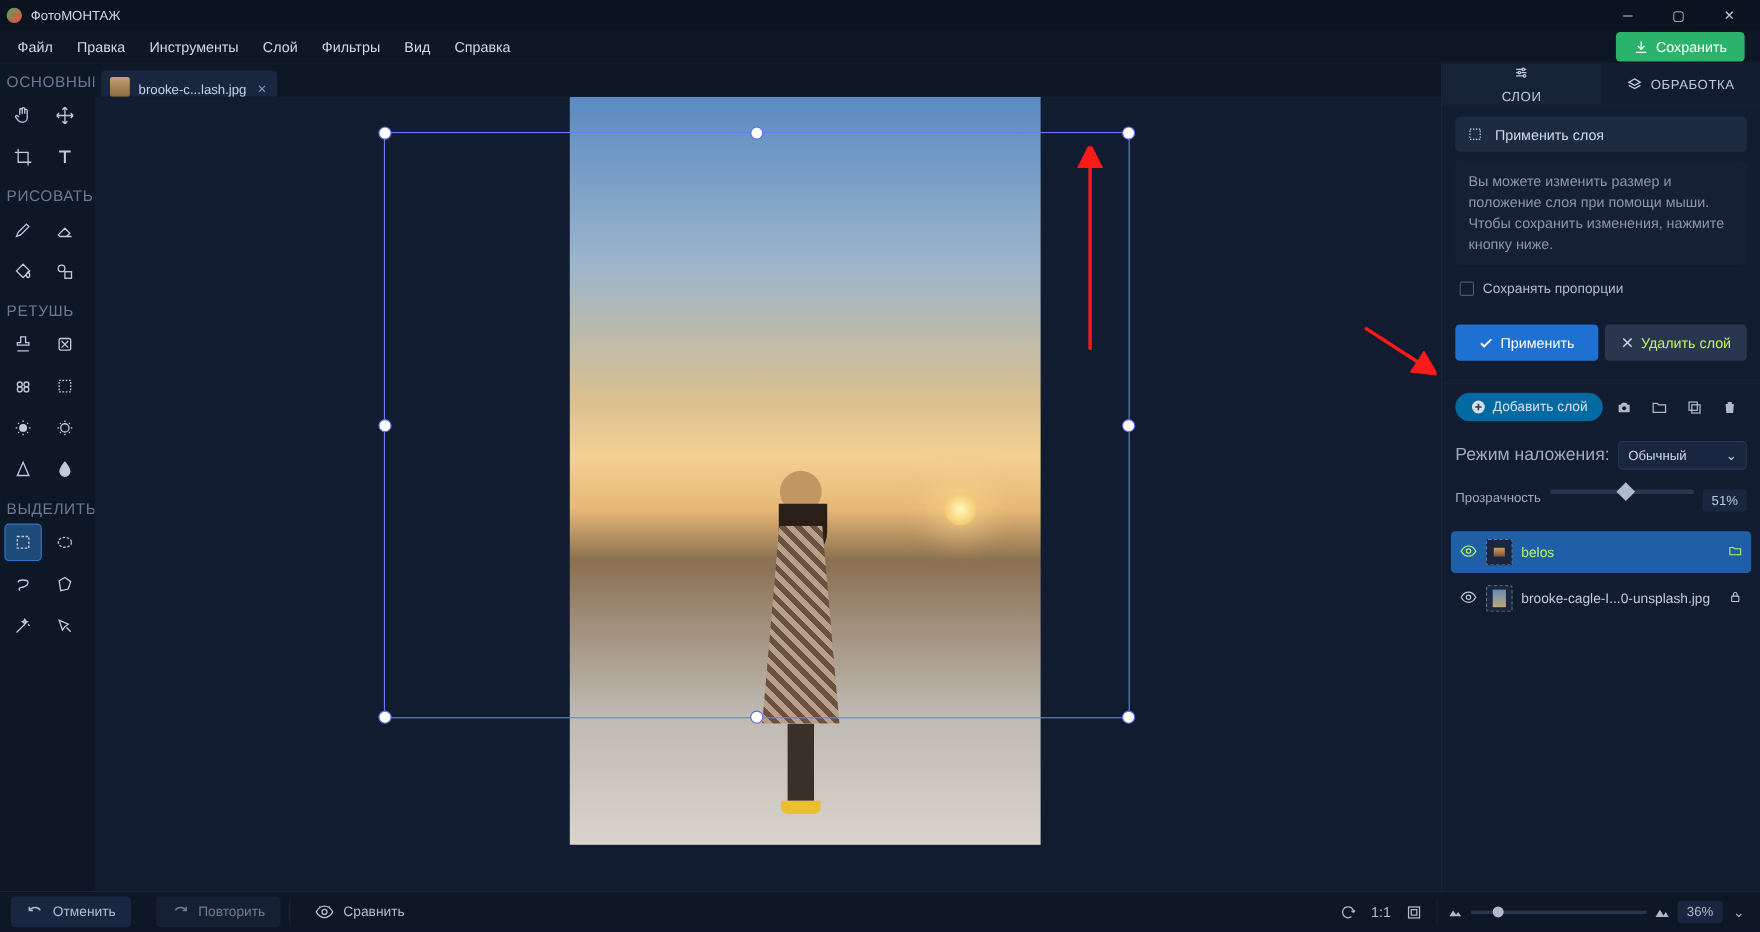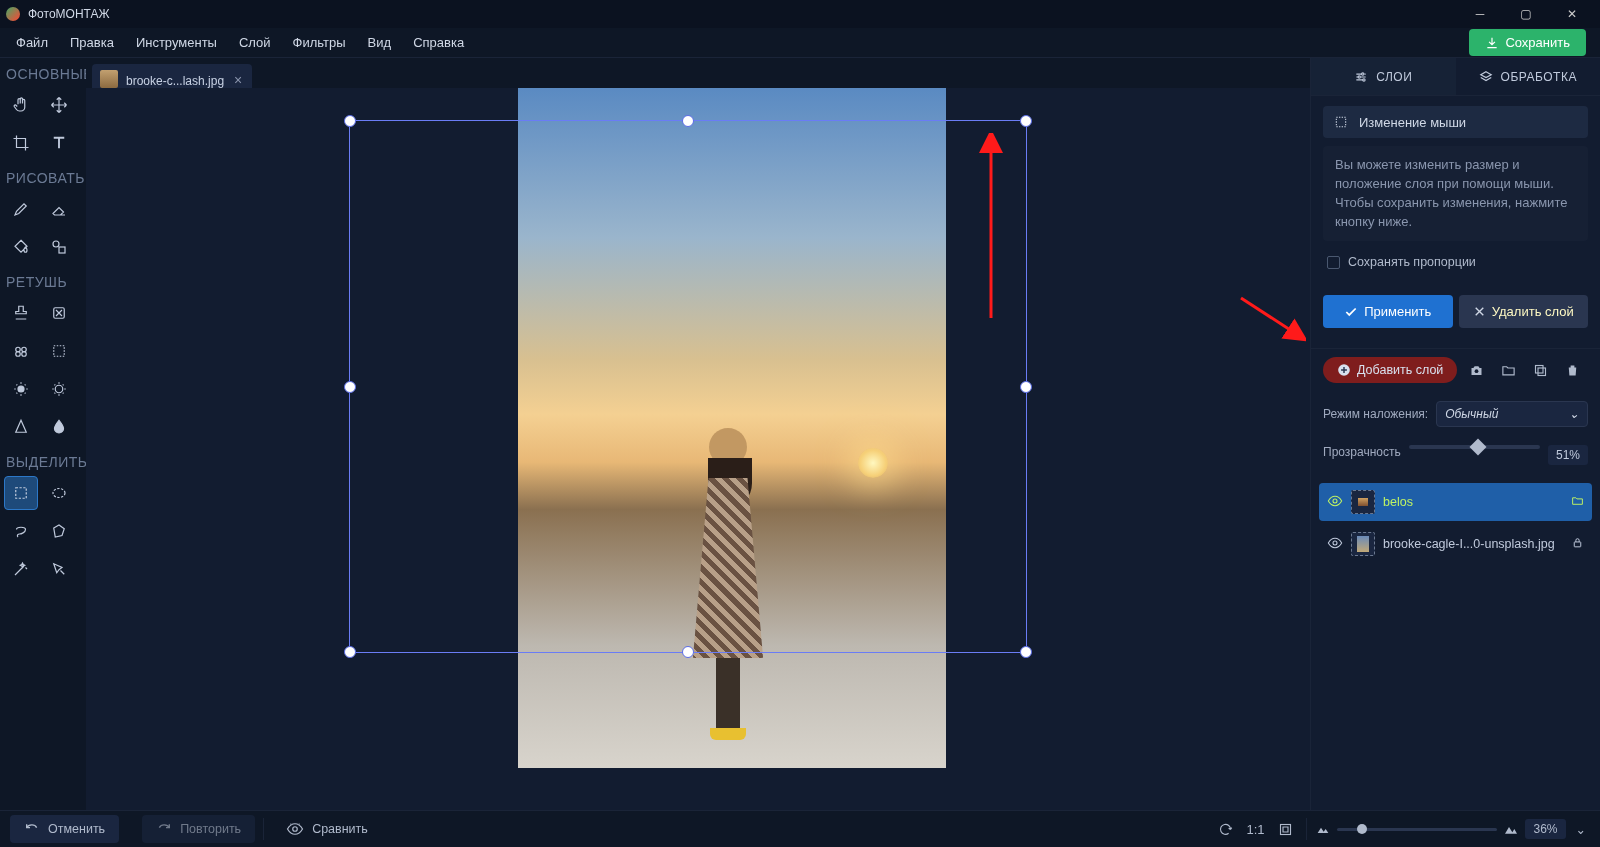--- a/index.html
+++ b/index.html
@@ -55,43 +55,43 @@
 
 .arrowV { position:absolute; left:890px; top:45px; }
 .arrowV svg { width:30px; height:190px; }
 .arrowD { position:absolute; left:1150px; top:205px; }
 .arrowD svg { width:70px; height:50px; }
 
 
 .rpanel { width:290px; background:#121c30; border-left:1px solid #1a2438; display:flex; flex-direction:column; font-size:12.5px; }
 .rtabs { display:flex; height:38px; border-bottom:1px solid #1a2438; }
 .rtab { flex:1; display:flex; align-items:center; justify-content:center; gap:8px; color:#c0cadc; font-size:12px; letter-spacing:.5px; }
-.rtab.active { background:#162236; }
+.rtab.active { background:#162236;flex-direction:column; }
 .rtab svg { width:14px; height:14px; stroke:#c0cadc; fill:none; stroke-width:2; }
 
 .section { padding:10px 12px; }
 .btnbar { background:#1d2a42; border-radius:4px; padding:8px 10px; display:flex; align-items:center; gap:10px; font-size:13px; color:#d0d8e6; margin-bottom:8px; }
 .infotext { background:#162034; padding:10px 12px; font-size:13px; color:#8a96ae; line-height:1.45; border-radius:4px; }
 
 .checkrow { display:flex; align-items:center; gap:8px; margin:14px 0 16px 4px; font-size:12.5px; color:#b0bacc; }
 .checkrow .chk { width:13px; height:13px; border:1px solid #4a5870; border-radius:2px; }
 
 .btnrow { display:flex; gap:6px; padding:0 12px 12px; }
 .btn-apply { flex:1; background:#1f71d1; color:#fff; padding:9px 0; border-radius:4px; display:flex; align-items:center; justify-content:center; gap:6px; font-size:13px; }
-.btn-del { flex:1; background:#2a3650; color:#fef9c3; padding:9px 0; border-radius:4px; display:flex; align-items:center; justify-content:center; gap:6px; font-size:13px; }
+.btn-del { flex:1; background:#2a3650; color:#bef264; padding:9px 0; border-radius:4px; display:flex; align-items:center; justify-content:center; gap:6px; font-size:13px; }
 
 .addrow { display:flex; align-items:center; gap:6px; padding:8px 12px; border-top:1px solid #1a2438; margin-top:8px; }
-.addlayer { background:#7f1d1d; border-radius:14px; padding:6px 14px; display:flex; align-items:center; gap:6px; color:#d8e0ee; font-size:12.5px; }
+.addlayer { background:#0369a1; border-radius:14px; padding:6px 14px; display:flex; align-items:center; gap:6px; color:#d8e0ee; font-size:12.5px; }
 .iconbtn { width:26px; height:26px; display:flex; align-items:center; justify-content:center; color:#b0bacc; }
 .iconbtn svg { width:15px; height:15px; stroke:#b0bacc; fill:none; stroke-width:1.8; }
 .iconbtn.fill svg { fill:#b0bacc; stroke:none; }
 
 .modewrap { display:flex; align-items:center; gap:8px; padding:10px 12px; }
-.modewrap label { font-size:12px; color:#a0aabf; }
-.select { flex:1; background:#1a2640; border:1px solid #2a3650; border-radius:4px; padding:5px 8px; color:#d0d8e6; font-size:12px; display:flex; justify-content:space-between; align-items:center;font-style:italic; }
+.modewrap label { font-size:16px; color:#a0aabf; }
+.select { flex:1; background:#1a2640; border:1px solid #2a3650; border-radius:4px; padding:5px 8px; color:#d0d8e6; font-size:12px; display:flex; justify-content:space-between; align-items:center; }
 
 .opacrow { display:flex; align-items:flex-start; gap:8px; padding:8px 12px 12px; }
 .opacrow .lbl { font-size:12px; color:#a0aabf; }
 .slider { flex:1; height:4px; background:#2a3650; border-radius:2px; position:relative; }
 .slider .thumb { position:absolute; top:-4px; width:12px; height:12px; background:#b0bacc; transform:rotate(45deg); }
 .valbox { background:#1a2640; padding:3px 8px; border-radius:3px; font-size:12px; }
 
 .layerlist { padding:6px 8px; }
 .layer { display:flex; align-items:center; gap:8px; padding:7px 8px; border-radius:4px; margin-bottom:4px; font-size:12.5px; }
 .layer.sel { background:#1f5fa8; color:#bef264; }
@@ -350,21 +350,21 @@
           </svg>
         <span>ОБРАБОТКА</span>
       </div>
     </div>
 
     <div class="section">
       <div class="btnbar">
         <svg width="16" height="16" viewBox="0 0 24 24" stroke="#d0d8e6" fill="none" stroke-width="1.6">
             <rect x="5" y="5" width="14" height="14" stroke-dasharray="2 2"></rect>
           </svg>
-        <span>Изменение мыши</span>
+        <span>Применить слоя</span>
       </div>
       <div class="infotext">Вы можете изменить размер и положение слоя при помощи мыши. Чтобы сохранить изменения, нажмите кнопку ниже.</div>
 
       <div class="checkrow">
         <div class="chk"></div>
         <span>Сохранять пропорции</span>
       </div>
     </div>
 
     <div class="btnrow">

